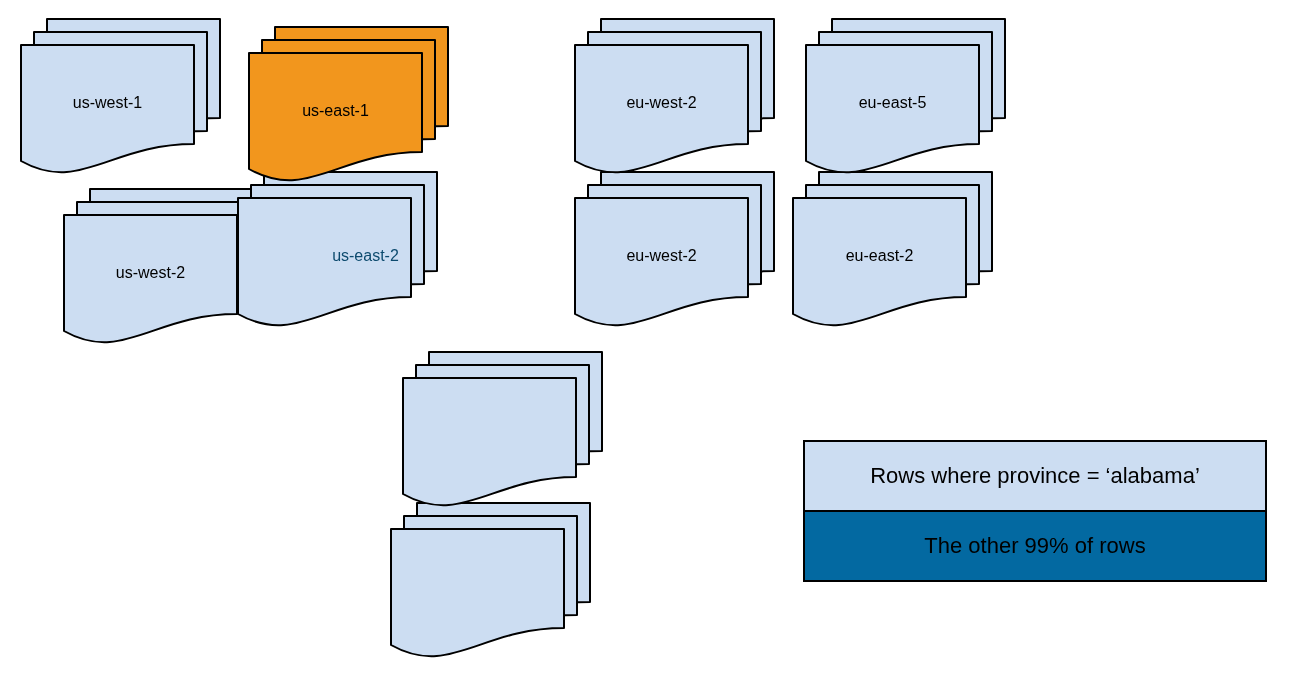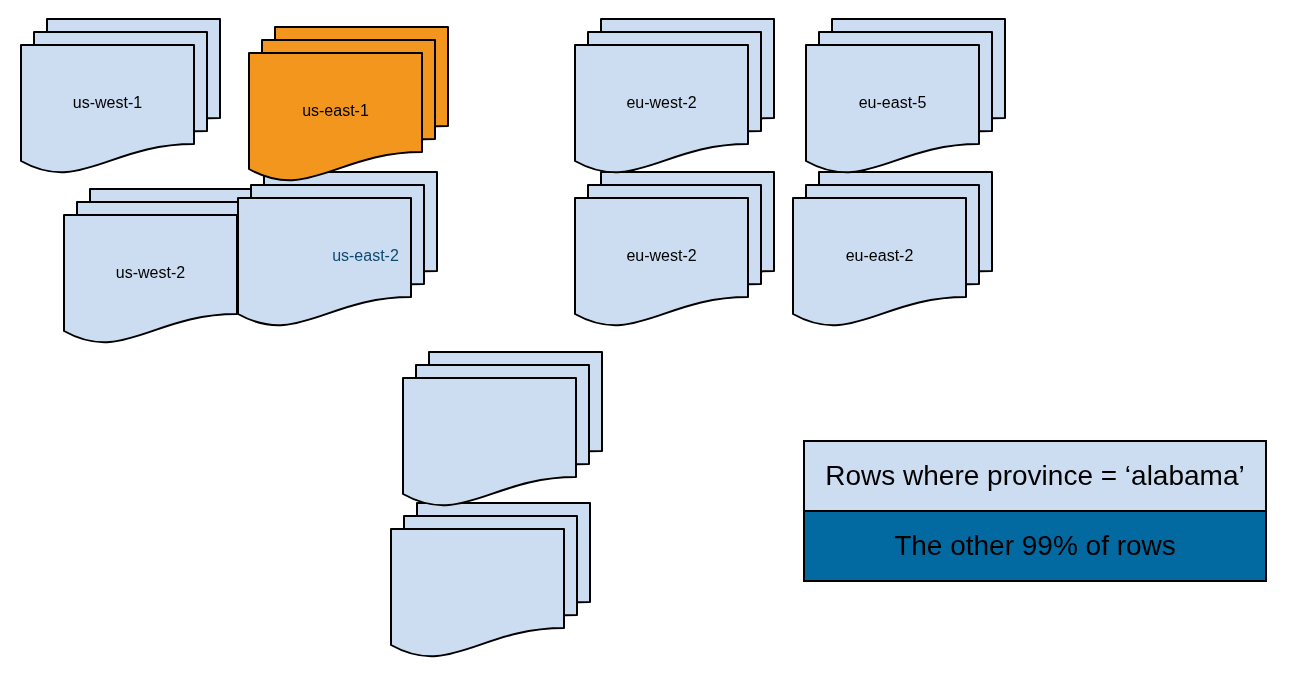--- a/index.html
+++ b/index.html
@@ -54,21 +54,21 @@
     display: flex;
     align-items: center;
     justify-content: center;
     border: 2px solid #000000;
     box-sizing: border-box;
   }
   .legend-row + .legend-row {
     border-top: none;
   }
   .legend-label {
-    font-size: 28px;
+    font-size: 22px;
     line-height: 1;
   }
 </style>
 </head>
 <body>
 
 <div id="canvas">
 
   <div id="stacks">
       <div class="stack" style="left: 20px; top: 18px; z-index: 982;">

